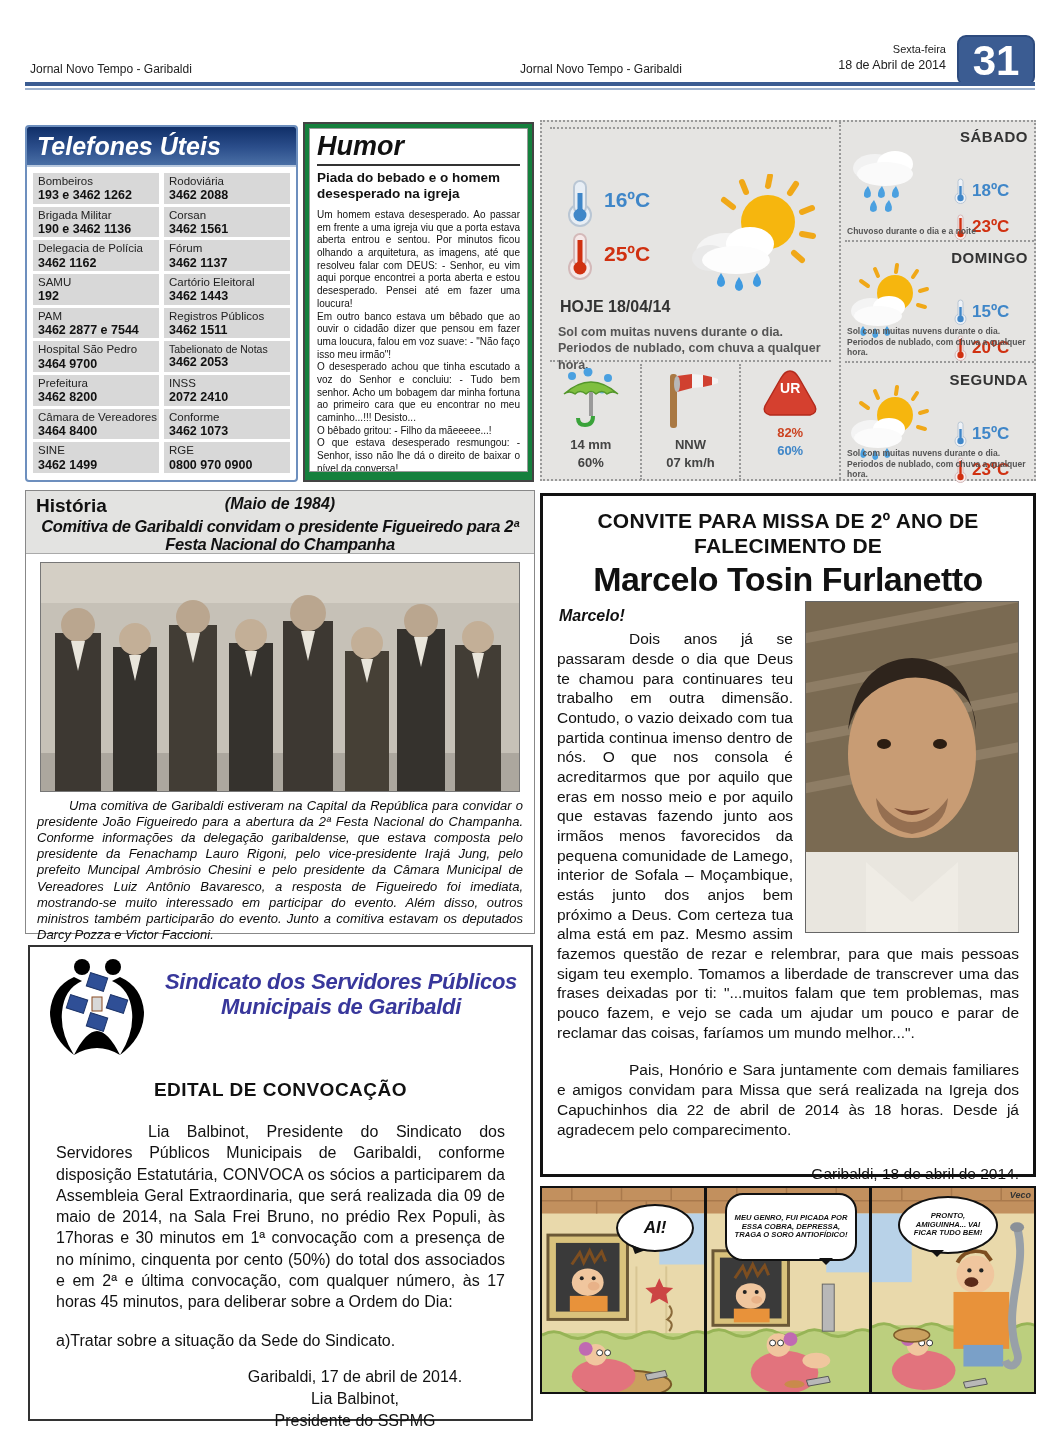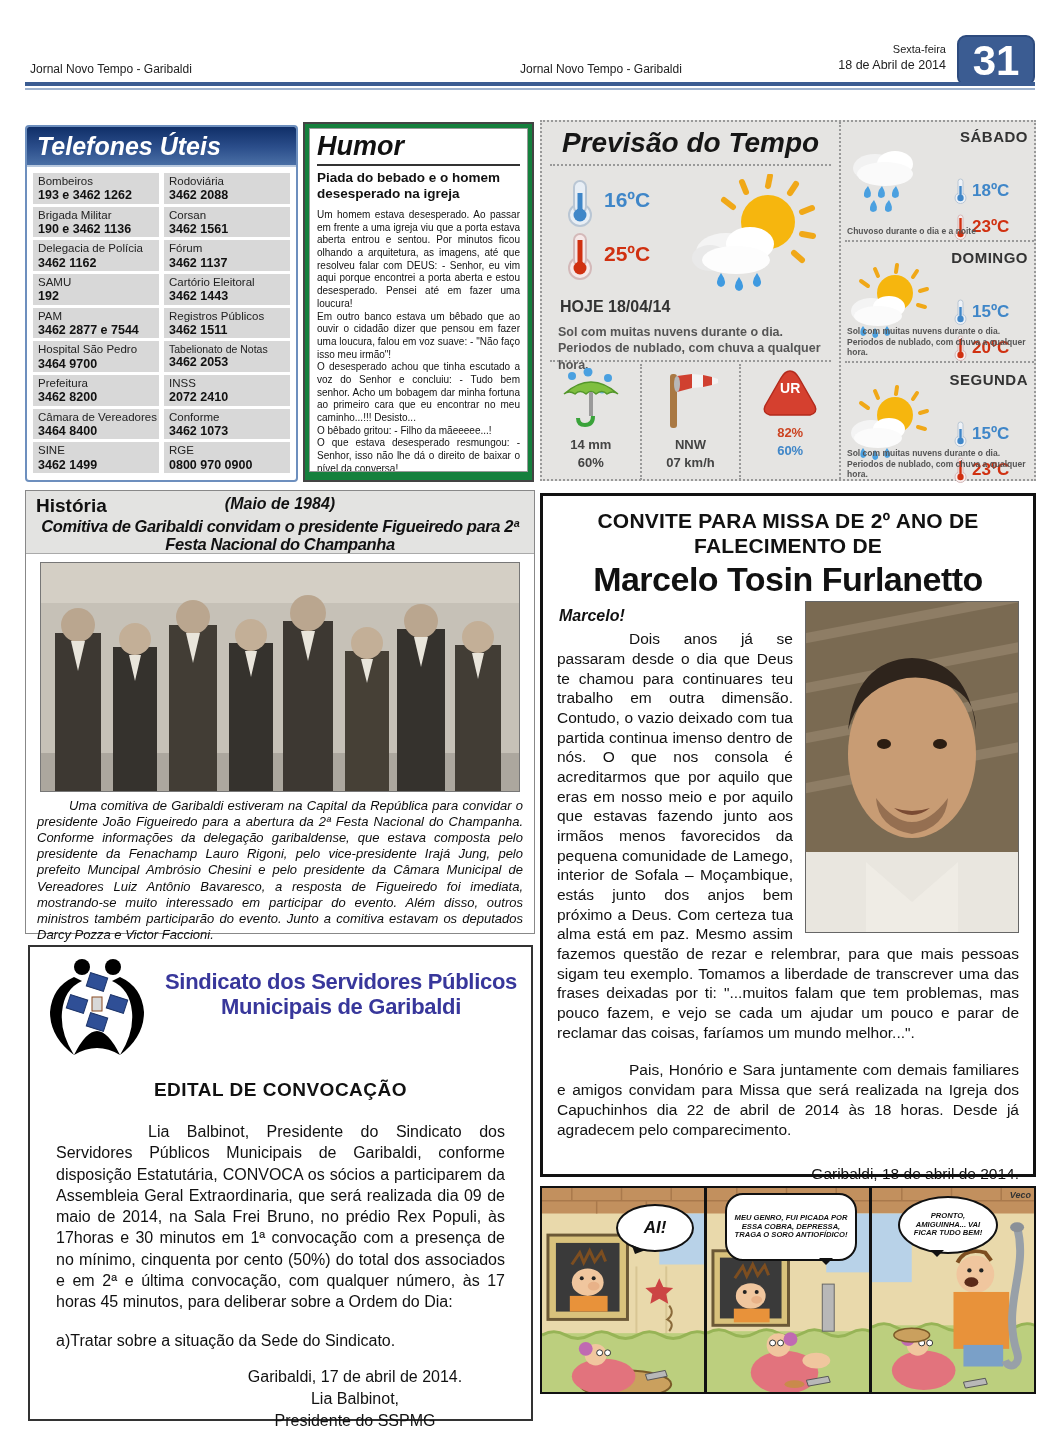--- a/index.html
+++ b/index.html
@@ -101,21 +101,21 @@
   .missa-body p{margin:0 0 0 0;text-indent:72px;}
   .missa-body p+p{margin-top:18px;}
   .missa-date{text-align:right;font-size:15.5px;margin-top:26px;}
 
   
   .sind-box{position:absolute;left:28px;top:945px;width:505px;height:476px;border:2px solid #333;
             background:#fff;box-sizing:border-box;}
   .sind-head{position:relative;height:122px;}
   .sind-logo{position:absolute;left:14px;top:10px;}
   .sind-org{position:absolute;left:128px;top:22px;width:366px;text-align:center;color:#38379b;
-            font-weight:bold;font-size:22px;letter-spacing:-0.3px;line-height:1.15;}
+            font-weight:bold;font-size:22px;letter-spacing:-0.3px;line-height:1.15;font-style:italic;}
   .sind-heading{text-align:center;font-weight:bold;font-size:19px;letter-spacing:.5px;margin-top:10px;}
   .sind-body{margin:20px 26px 0 26px;font-size:16px;line-height:1.33;text-align:justify;text-indent:92px;}
   .sind-item{margin:20px 26px 0 26px;font-size:16px;}
   .sind-sig{margin-top:16px;margin-left:170px;width:310px;text-align:center;font-size:16px;line-height:1.35;}
 
   
   .comic{position:absolute;left:540px;top:1186px;width:496px;height:208px;background:#111;
          border:2px solid #111;display:flex;gap:3px;box-sizing:border-box;}
   .panel{position:relative;flex:1;background:#e9d9ab;overflow:hidden;}
   .panel svg{position:absolute;left:0;top:0;width:100%;height:100%;}
@@ -232,21 +232,20 @@
 Em outro banco estava um bêbado que ao ouvir o cidadão dizer que pensou em fazer uma loucura, falou em voz suave: - "Não faço isso meu irmão"!
 O desesperado achou que tinha escutado a voz do Senhor e concluiu: - Tudo bem senhor. Acho um bobagem dar minha fortuna ao primeiro cara que eu encontrar no meu caminho...!!! Desisto...
 O bêbado gritou: - Filho da mãeeeee...!
 O que estava desesperado resmungou: - Senhor, isso não lhe dá o direito de baixar o nível da conversa!
 E saiu suavemente da igreja e se foi... O Bêbado ficou gritando dentro da igreja: - Senhor... Senhor... Senhor... Chame ele de volta, vamos negociar!</div>
     </div>
   </div>
 
   <div class="weather">
     <div class="w-left">
-      <div class="w-title">Previsão do Tempo</div>
       <div class="w-dots"></div>
       <svg class="thermo-big t1" width="32" height="50" viewBox="0 0 32 50">
         <circle cx="16" cy="38" r="11" fill="#e8eef5" stroke="#b9c6d4" stroke-width="2"></circle>
         <rect x="10" y="4" width="12" height="32" rx="6" fill="#e8eef5" stroke="#b9c6d4" stroke-width="2"></rect>
         <circle cx="16" cy="38" r="6.5" fill="#3f86c8"></circle>
           <rect x="13.5" y="16" width="5" height="22" fill="#3f86c8"></rect>
       </svg>
       <div class="temp-big temp-cold tb1">16ºC</div>
       <svg class="thermo-big t2" width="32" height="50" viewBox="0 0 32 50">
         <circle cx="16" cy="38" r="11" fill="#f5e8e8" stroke="#d4b9b9" stroke-width="2"></circle>

